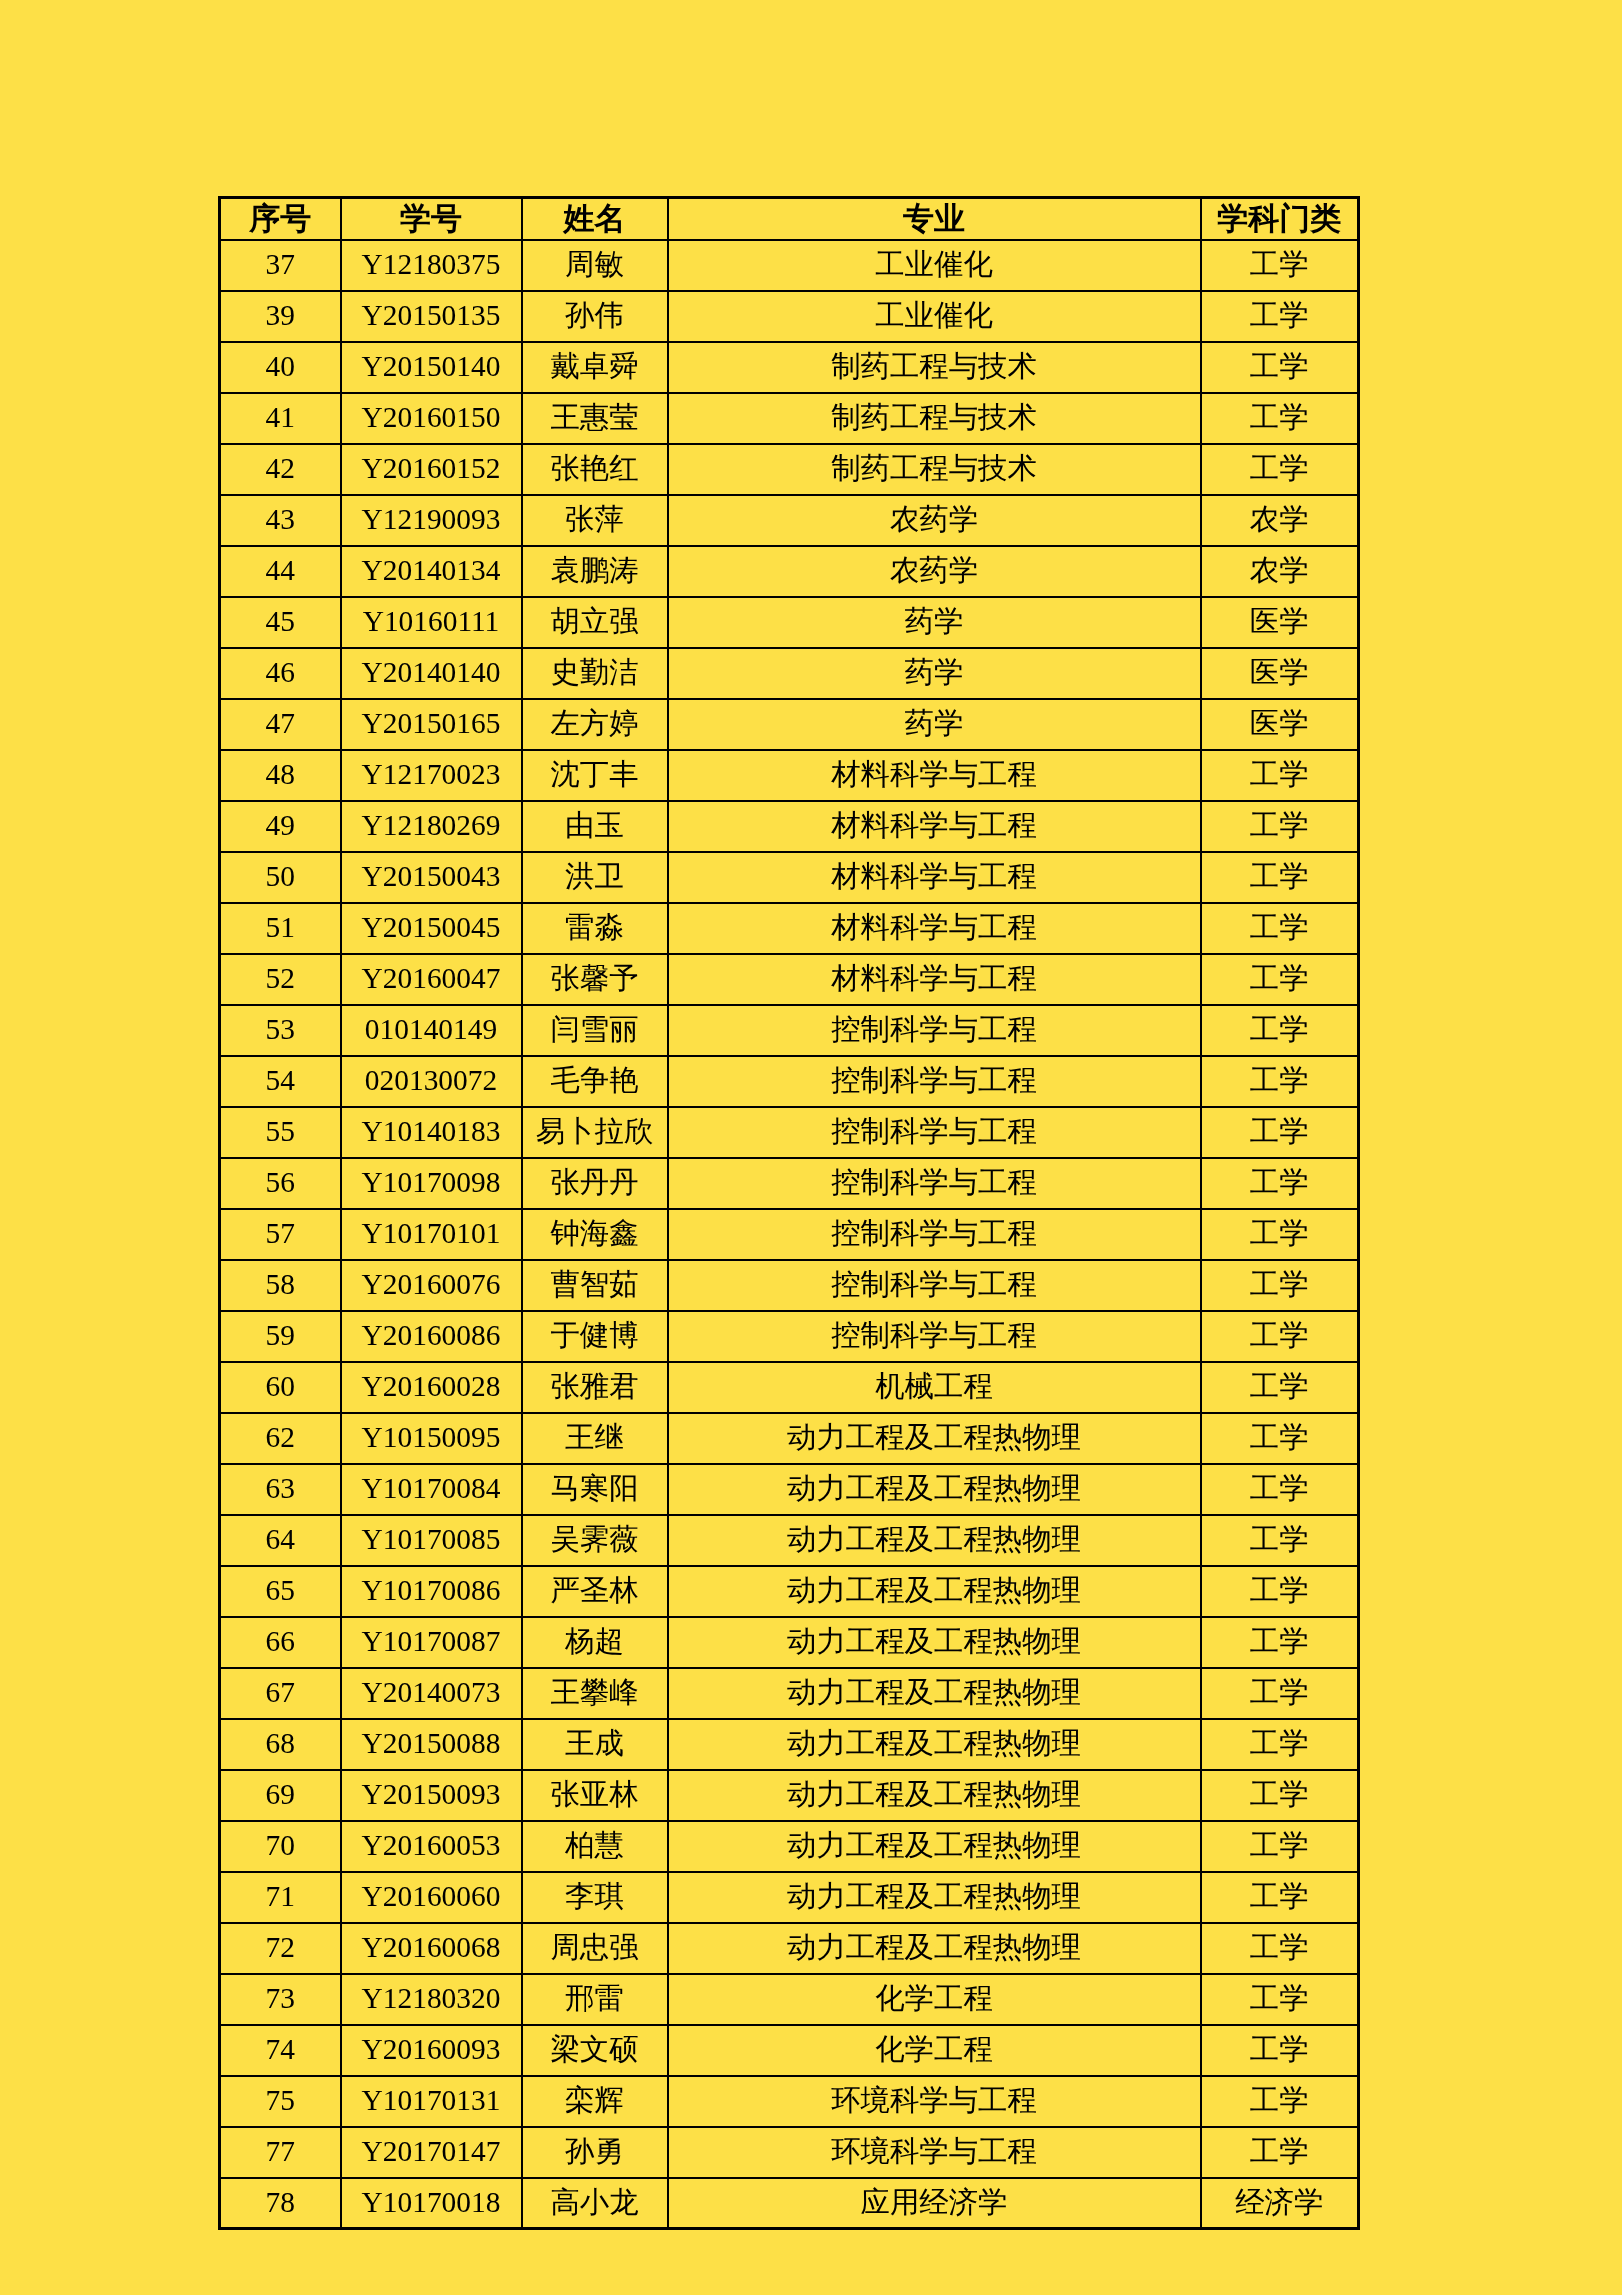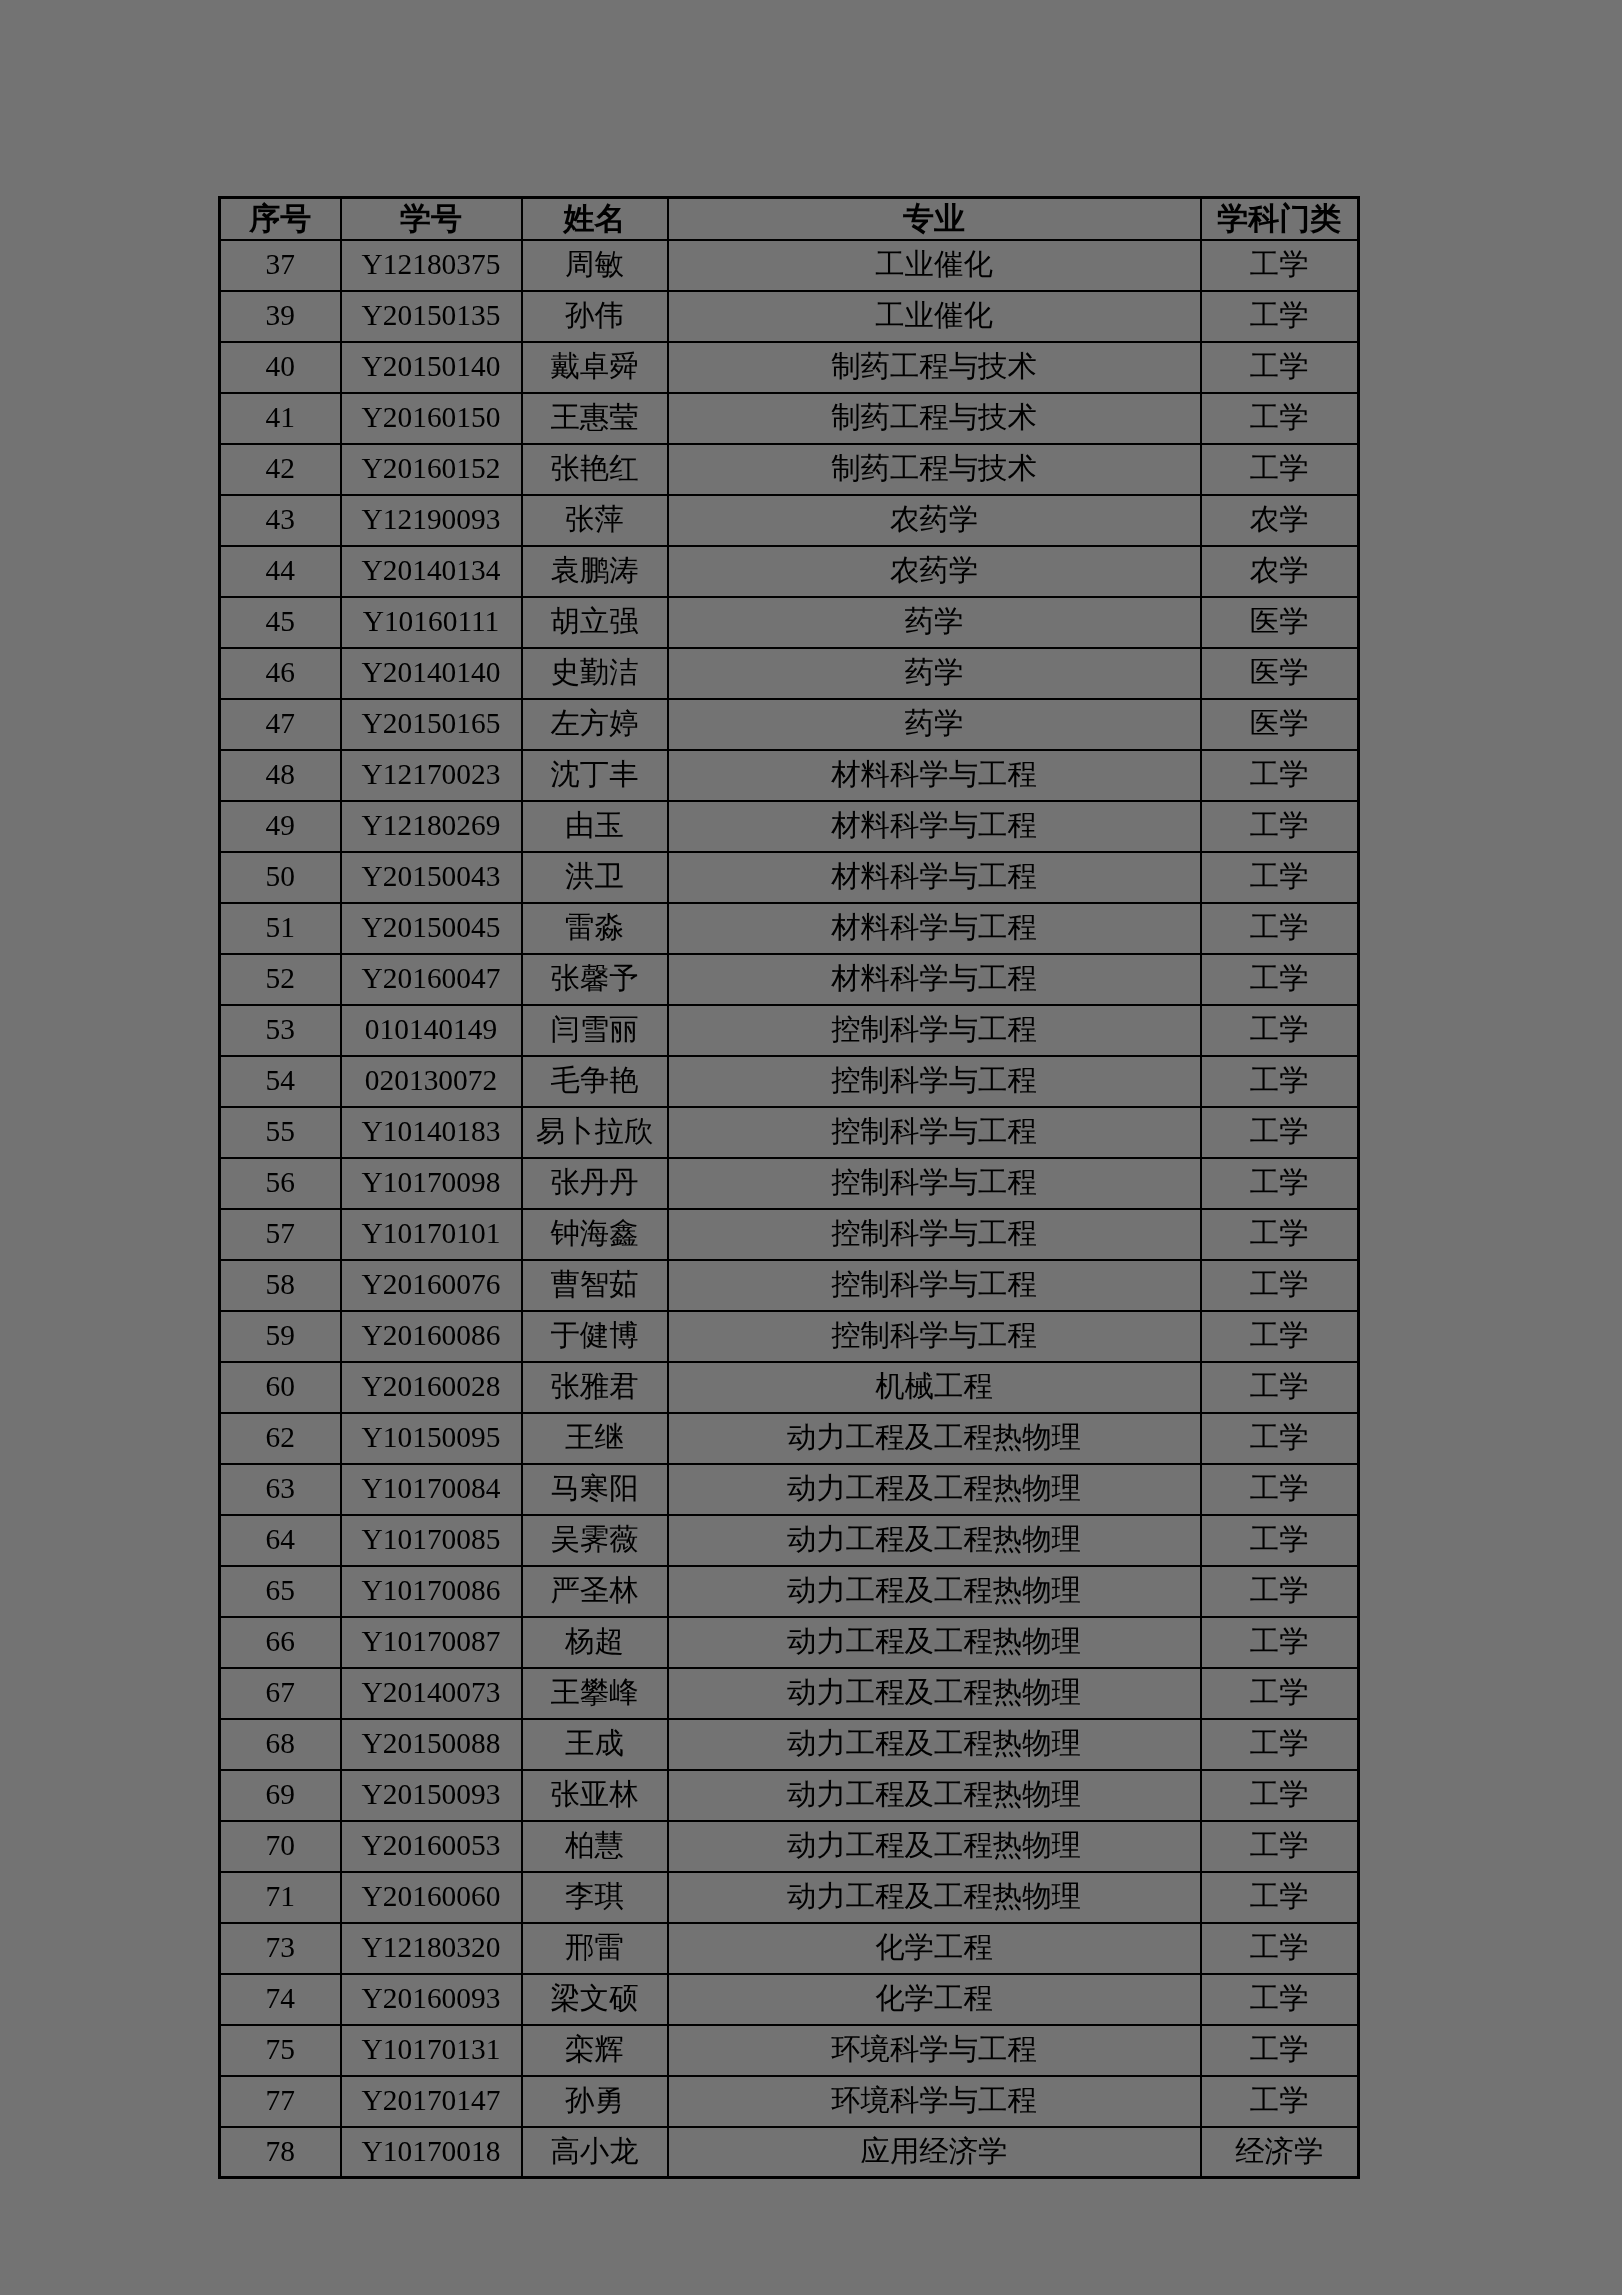--- a/index.html
+++ b/index.html
@@ -10,21 +10,21 @@
   body {
     width: 1623px;
     height: 2295px;
     position: relative;
     font-family: "Liberation Serif", "DejaVu Serif", serif;
     color: #000000;
   }
   .page {
     position: absolute;
     inset: 0;
-    background: #737373;
+    background: #fde047;
   }
   table.roster {
     position: absolute;
     left: 218px;
     top: 196px;
     width: 1139px;
     border-collapse: collapse;
     table-layout: fixed;
     border: 3.9px solid #000000;
   }
@@ -310,20 +310,27 @@
           <td>工学</td>
         </tr>
         <tr>
           <td>71</td>
           <td>Y20160060</td>
           <td>李琪</td>
           <td>动力工程及工程热物理</td>
           <td>工学</td>
         </tr>
         <tr>
+          <td>72</td>
+          <td>Y20160068</td>
+          <td>周忠强</td>
+          <td>动力工程及工程热物理</td>
+          <td>工学</td>
+        </tr>
+        <tr>
           <td>73</td>
           <td>Y12180320</td>
           <td>邢雷</td>
           <td>化学工程</td>
           <td>工学</td>
         </tr>
         <tr>
           <td>74</td>
           <td>Y20160093</td>
           <td>梁文硕</td>

